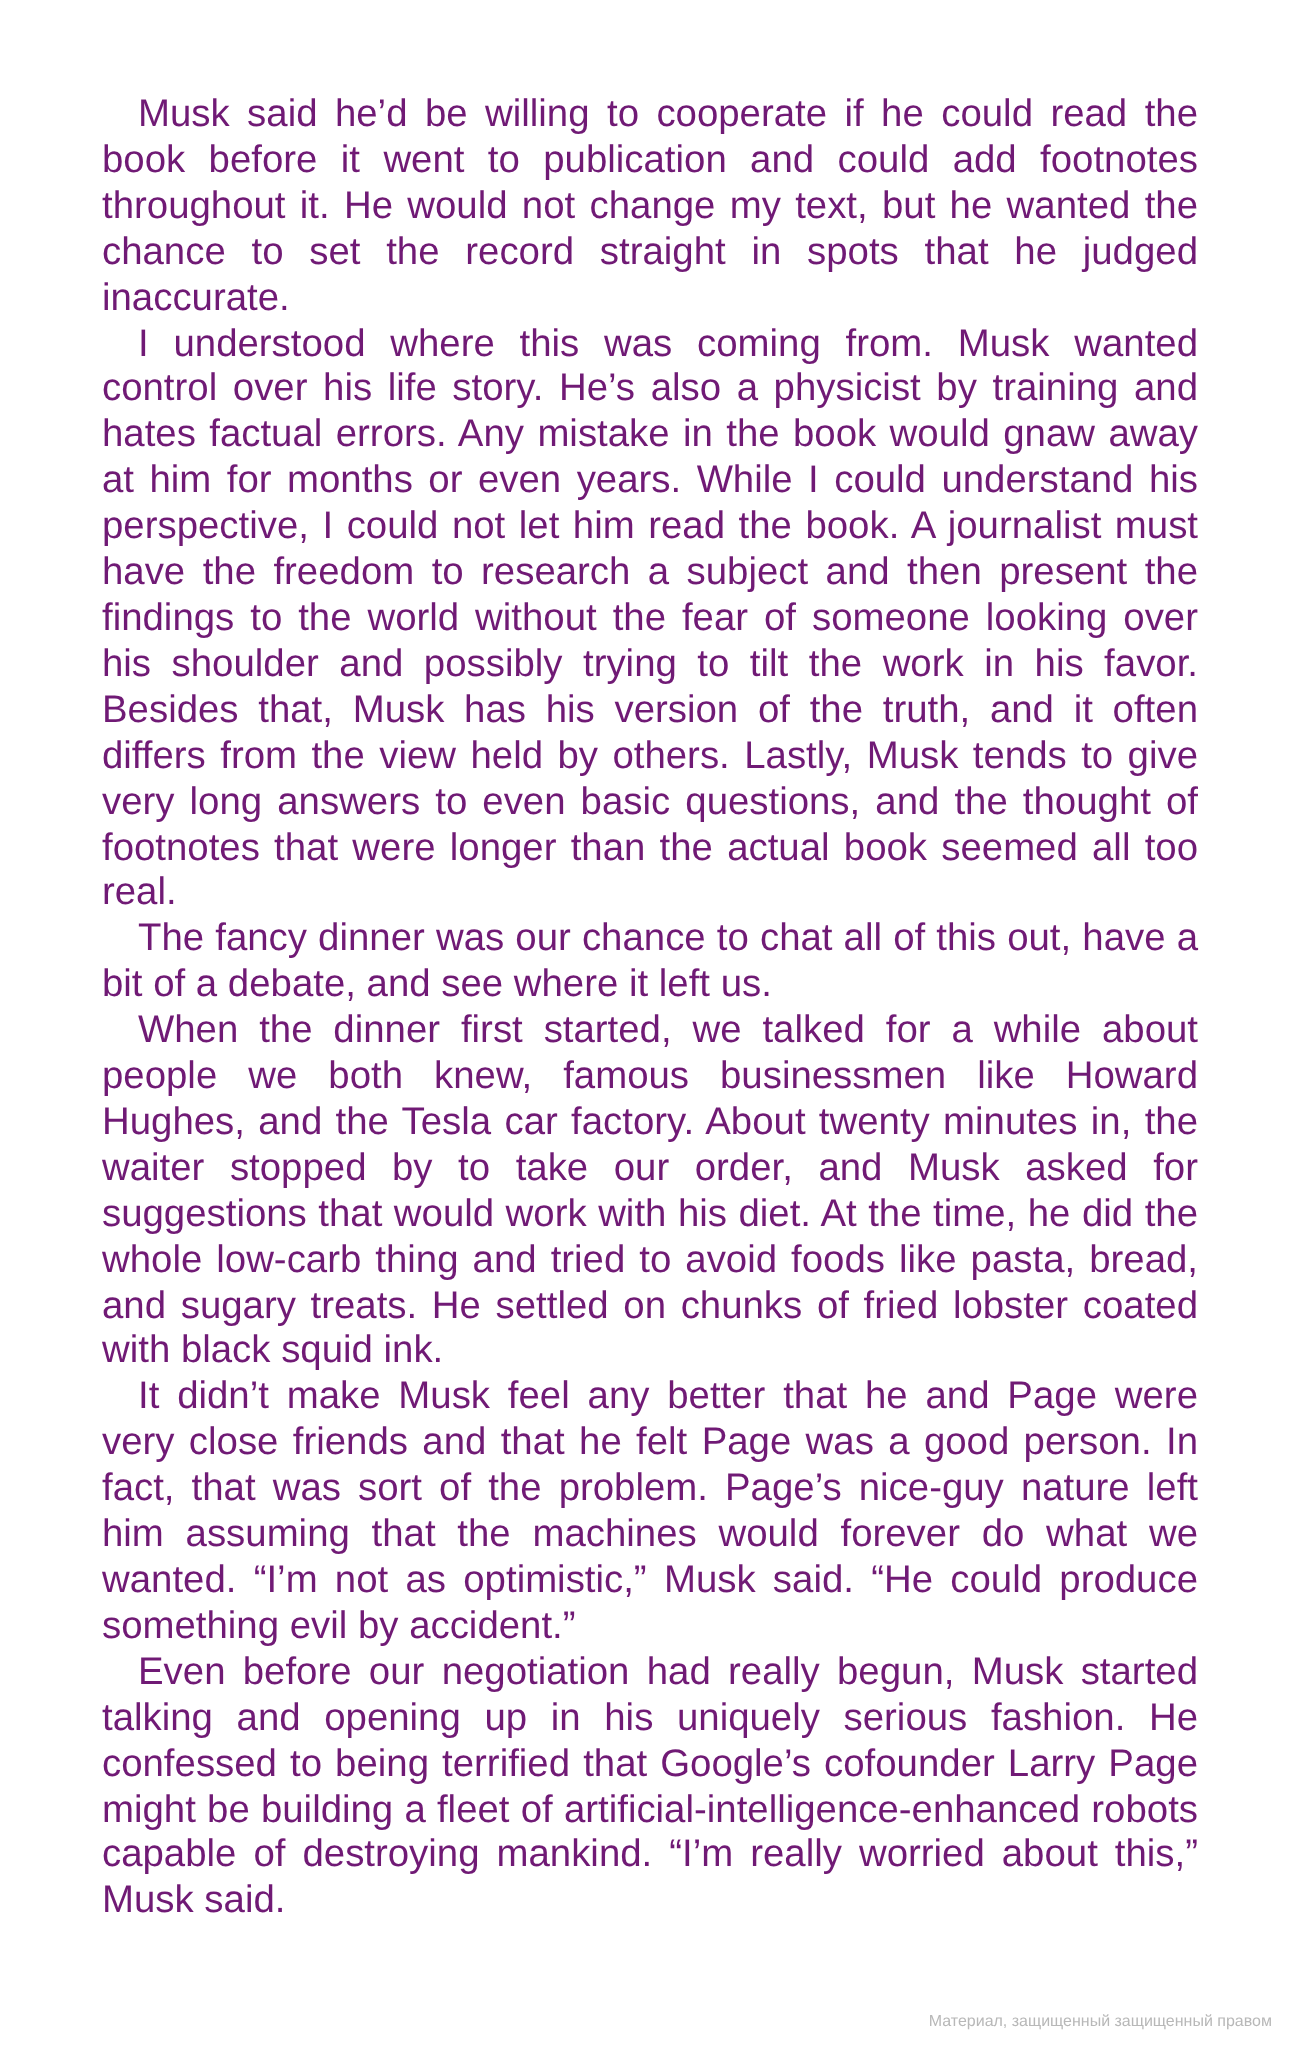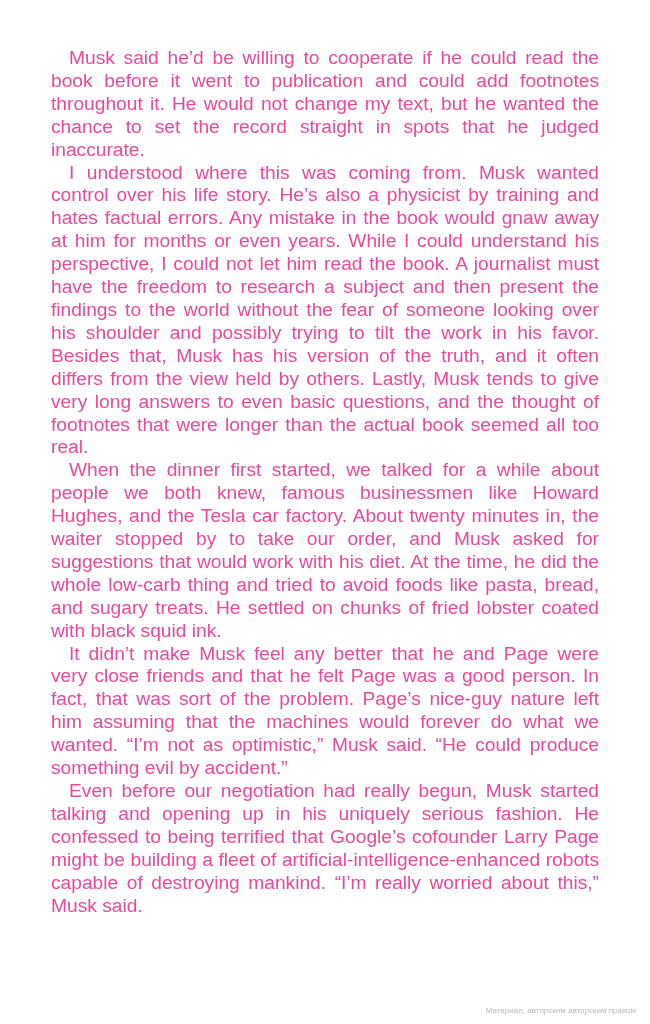--- a/index.html
+++ b/index.html
@@ -14,21 +14,21 @@
       overflow: hidden;
     }
     .page {
       position: absolute;
       left: 51px;
       top: 47px;
       width: 548px;
       font-family: "Liberation Sans", sans-serif;
       font-size: 19.2px;
       line-height: 22.9px;
-      color: #ec4899;
+      color: #701a75;
       text-align: justify;
     }
     .page p {
       margin: 0;
       text-indent: 18px;
     }
     .watermark {
       position: absolute;
       right: 14px;
       top: 1006px;
@@ -37,18 +37,19 @@
       color: #b8b8b8;
       white-space: nowrap;
     }
   </style>
 </head>
 <body>
 
 <div class="page">
   <p>Musk said he’d be willing to cooperate if he could read the book before it went to publication and could add footnotes throughout it. He would not change my text, but he wanted the chance to set the record straight in spots that he judged inaccurate.</p>
   <p>I understood where this was coming from. Musk wanted control over his life story. He’s also a physicist by training and hates factual errors. Any mistake in the book would gnaw away at him for months or even years. While I could understand his perspective, I could not let him read the book. A journalist must have the freedom to research a subject and then present the findings to the world without the fear of someone looking over his shoulder and possibly trying to tilt the work in his favor. Besides that, Musk has his version of the truth, and it often differs from the view held by others. Lastly, Musk tends to give very long answers to even basic questions, and the thought of footnotes that were longer than the actual book seemed all too real.</p>
+  <p>The fancy dinner was our chance to chat all of this out, have a bit of a debate, and see where it left us.</p>
   <p>When the dinner first started, we talked for a while about people we both knew, famous businessmen like Howard Hughes, and the Tesla car factory. About twenty minutes in, the waiter stopped by to take our order, and Musk asked for suggestions that would work with his diet. At the time, he did the whole low-carb thing and tried to avoid foods like pasta, bread, and sugary treats. He settled on chunks of fried lobster coated with black squid ink.</p>
   <p>It didn’t make Musk feel any better that he and Page were very close friends and that he felt Page was a good person. In fact, that was sort of the problem. Page’s nice-guy nature left him assuming that the machines would forever do what we wanted. “I’m not as optimistic,” Musk said. “He could produce something evil by accident.”</p>
   <p>Even before our negotiation had really begun, Musk started talking and opening up in his uniquely serious fashion. He confessed to being terrified that Google’s cofounder Larry Page might be building a fleet of artificial-intelligence-enhanced robots capable of destroying mankind. “I’m really worried about this,” Musk said.</p>
 </div>
 
-<div class="watermark">Материал, авторским авторским правом</div>
+<div class="watermark">Материал, защищенный защищенный правом</div>
 
 </body></html>

